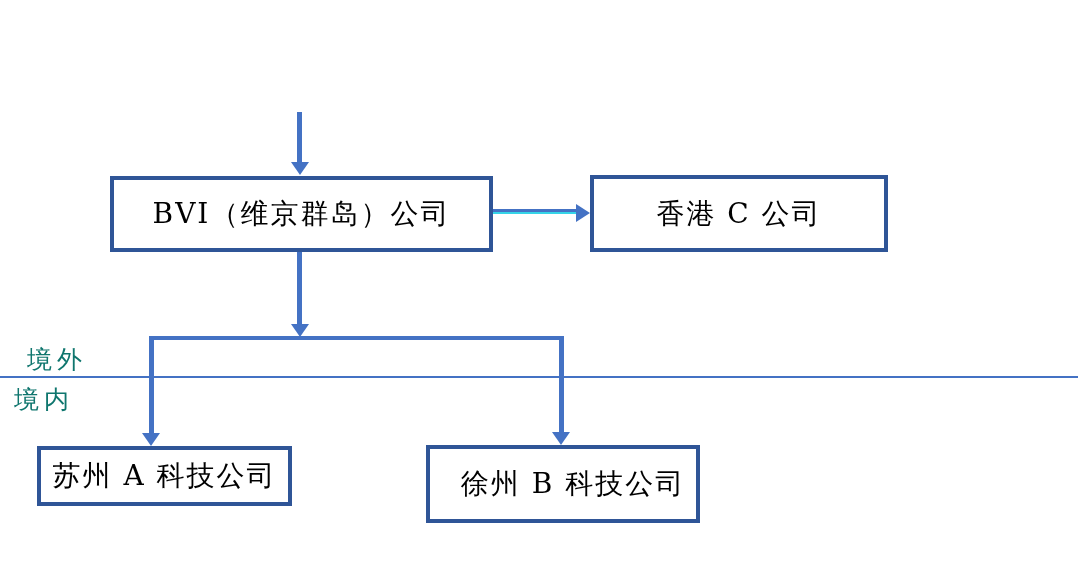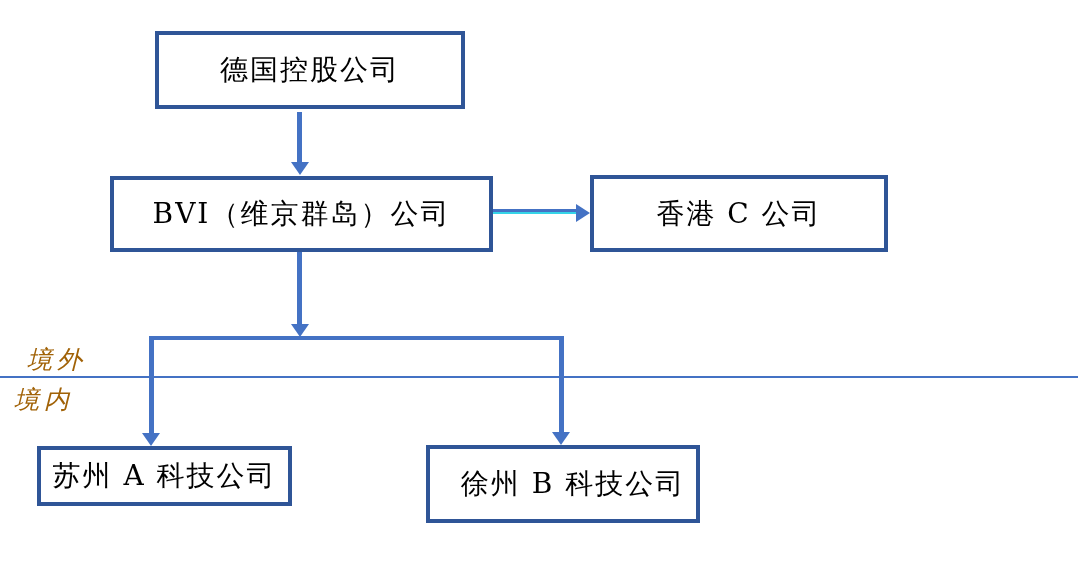--- a/index.html
+++ b/index.html
@@ -47,23 +47,22 @@
     border-left: 14px solid #4472C4;
   }
   .divider {
     position: absolute;
     left: 0; top: 376;
     background: #4472C4;
   }
   .region-label {
     position: absolute;
     font-size: 25px;
-    font-style: italic;
     letter-spacing: 5px;
-    color: #a16207;
+    color: #0f766e;
     white-space: nowrap;
   }
 </style>
 </head>
 <body>
 
 <div class="canvas">
 
   <div class="divider" style="left:0; top:376px; width:1078px; height:2px;"></div>
   <div class="region-label" style="left:27px; top:343px;">境外</div>
@@ -79,21 +78,20 @@
   <div class="vline" style="left:297px; top:252px; width:5px; height:72px;"></div>
   <div class="ah-down" style="left:291px; top:324px;"></div>
   <div class="hline" style="left:149px; top:336px; width:414px; height:4px;"></div>
 
   <div class="vline" style="left:149px; top:336px; width:5px; height:97px;"></div>
   <div class="ah-down" style="left:142px; top:433px;"></div>
 
   <div class="vline" style="left:559px; top:336px; width:5px; height:96px;"></div>
   <div class="ah-down" style="left:552px; top:432px;"></div>
 
-  <div class="node" style="left:155px; top:31px; width:310px; height:78px;">德国控股公司</div>
 
   <div class="node" style="left:110px; top:176px; width:383px; height:76px;">BVI（维京群岛）公司</div>
 
   <div class="node" style="left:590px; top:175px; width:298px; height:77px;">香港 C 公司</div>
 
   <div class="node" style="left:37px; top:446px; width:255px; height:60px;">苏州 A 科技公司</div>
 
   <div class="node" style="left:426px; top:445px; width:274px; height:78px;padding-left:20px;">徐州 B 科技公司</div>
 
 </div>

